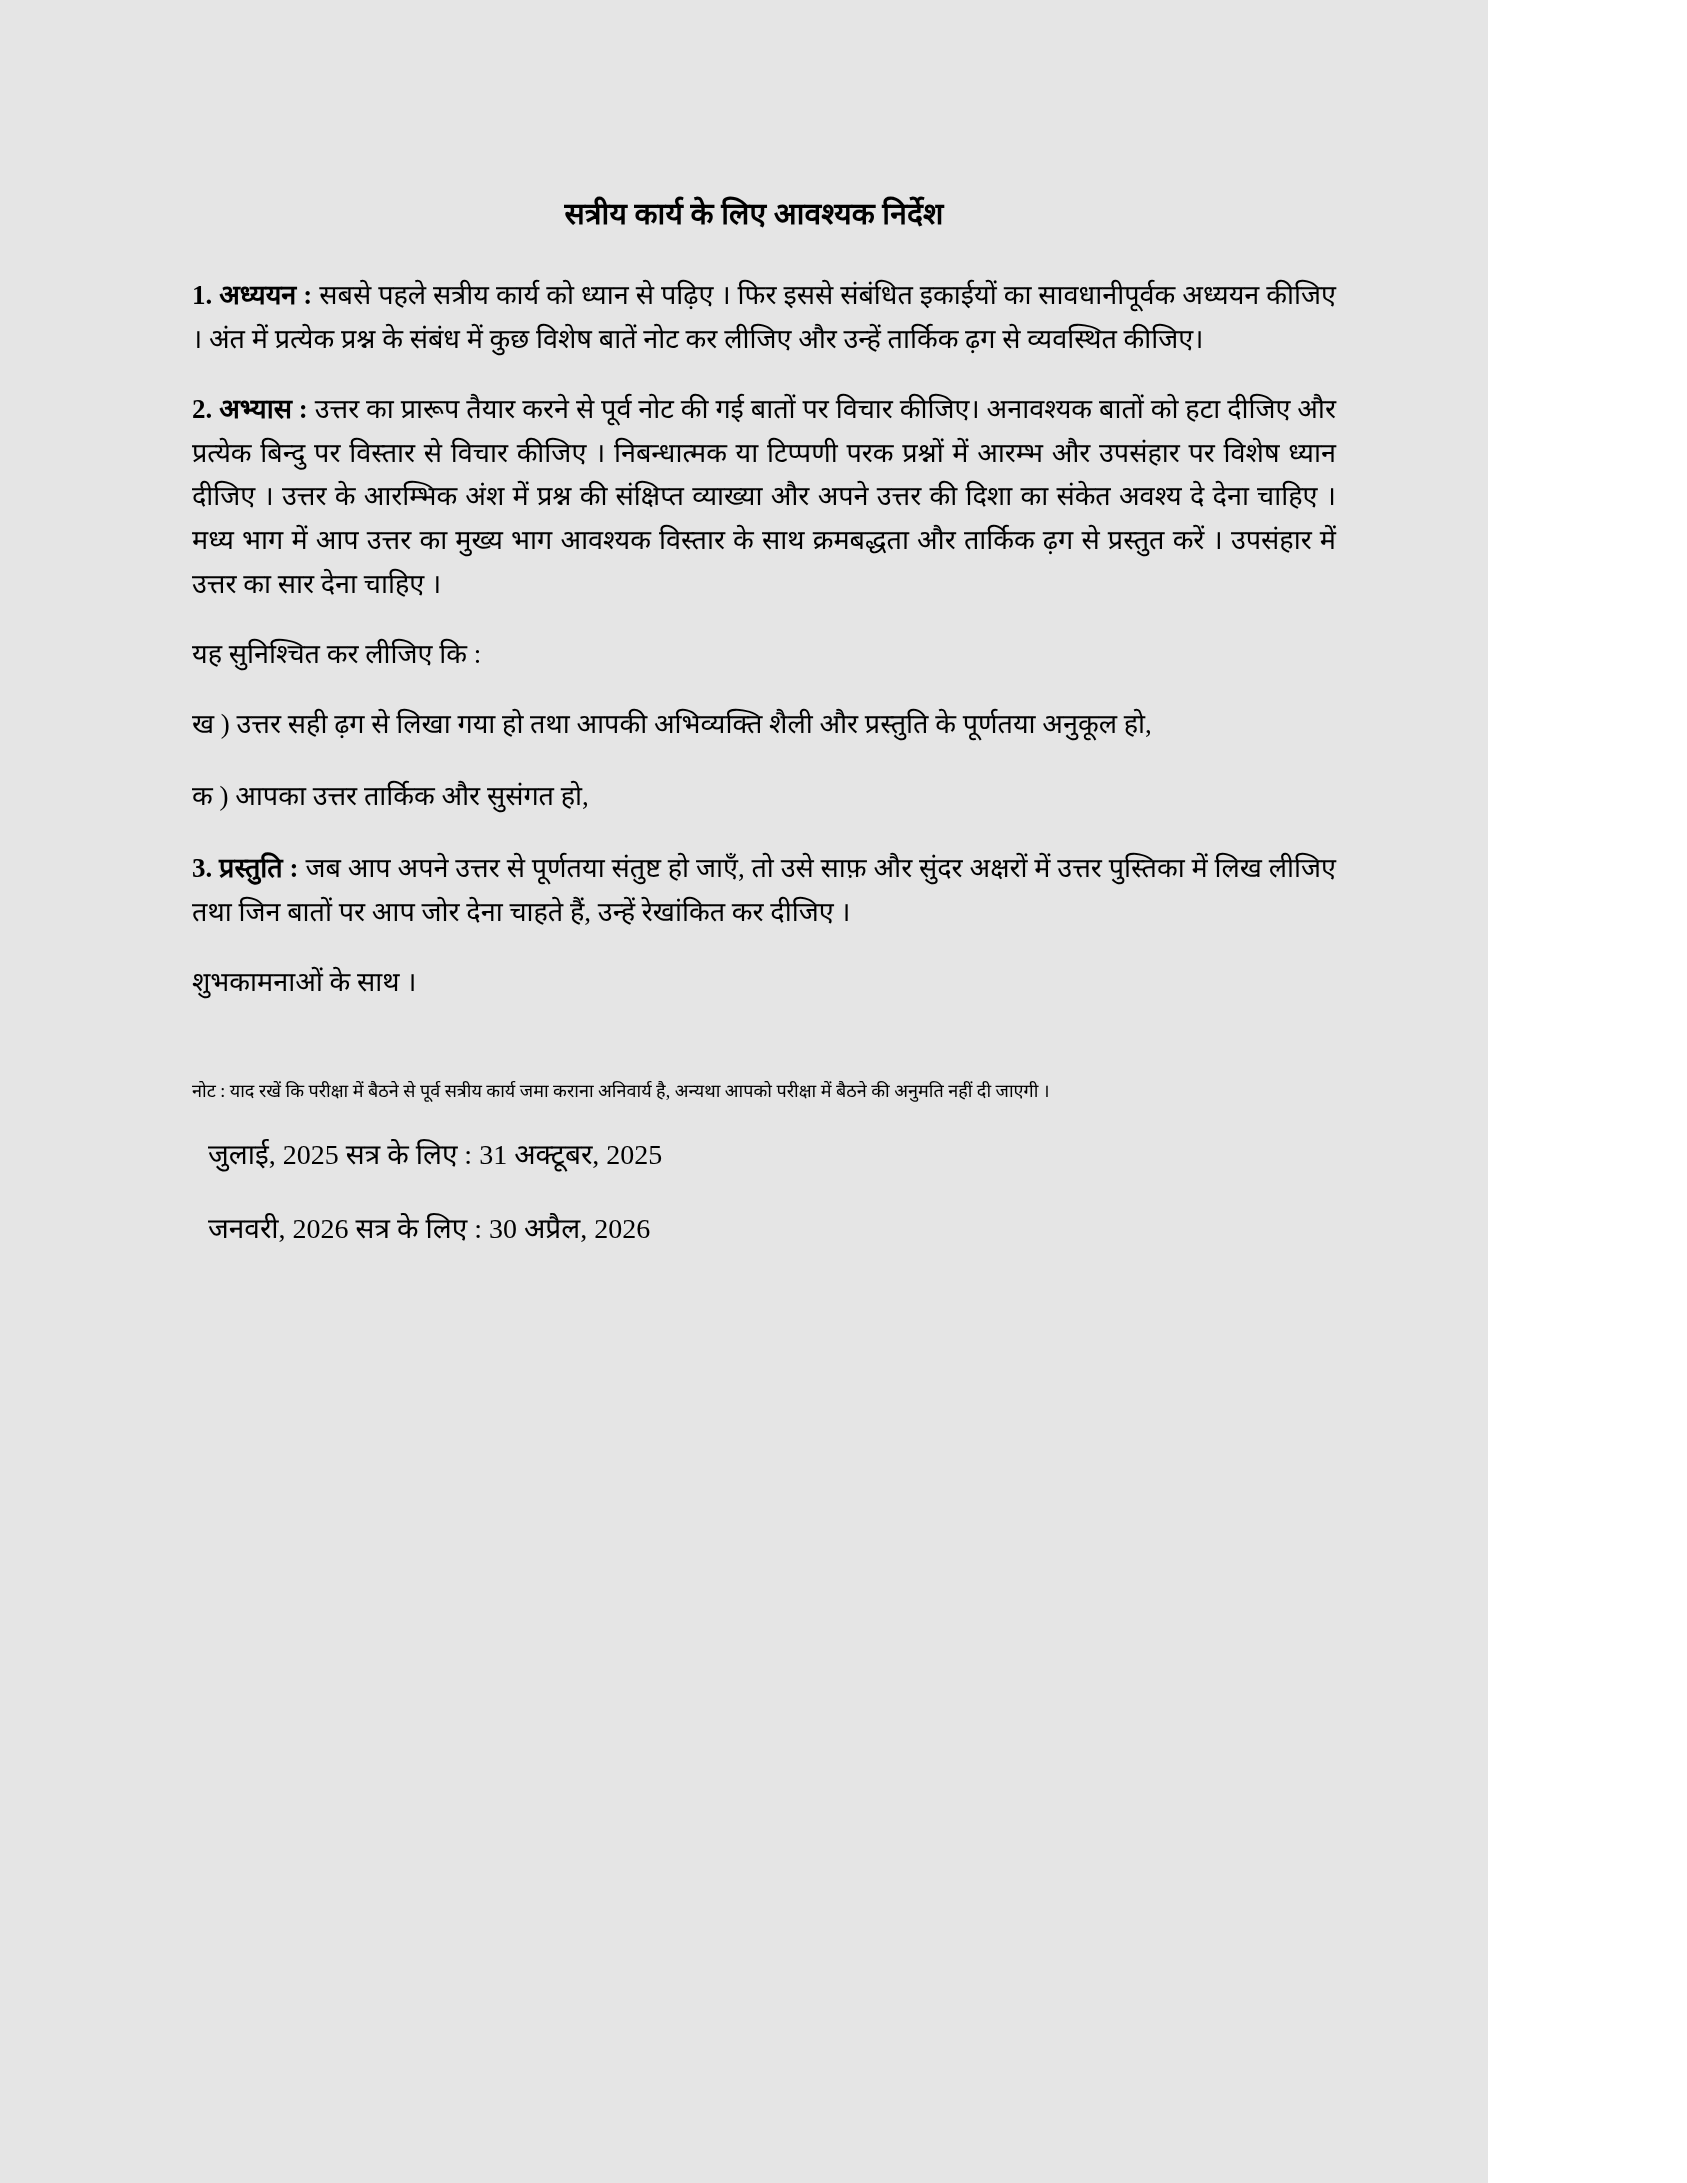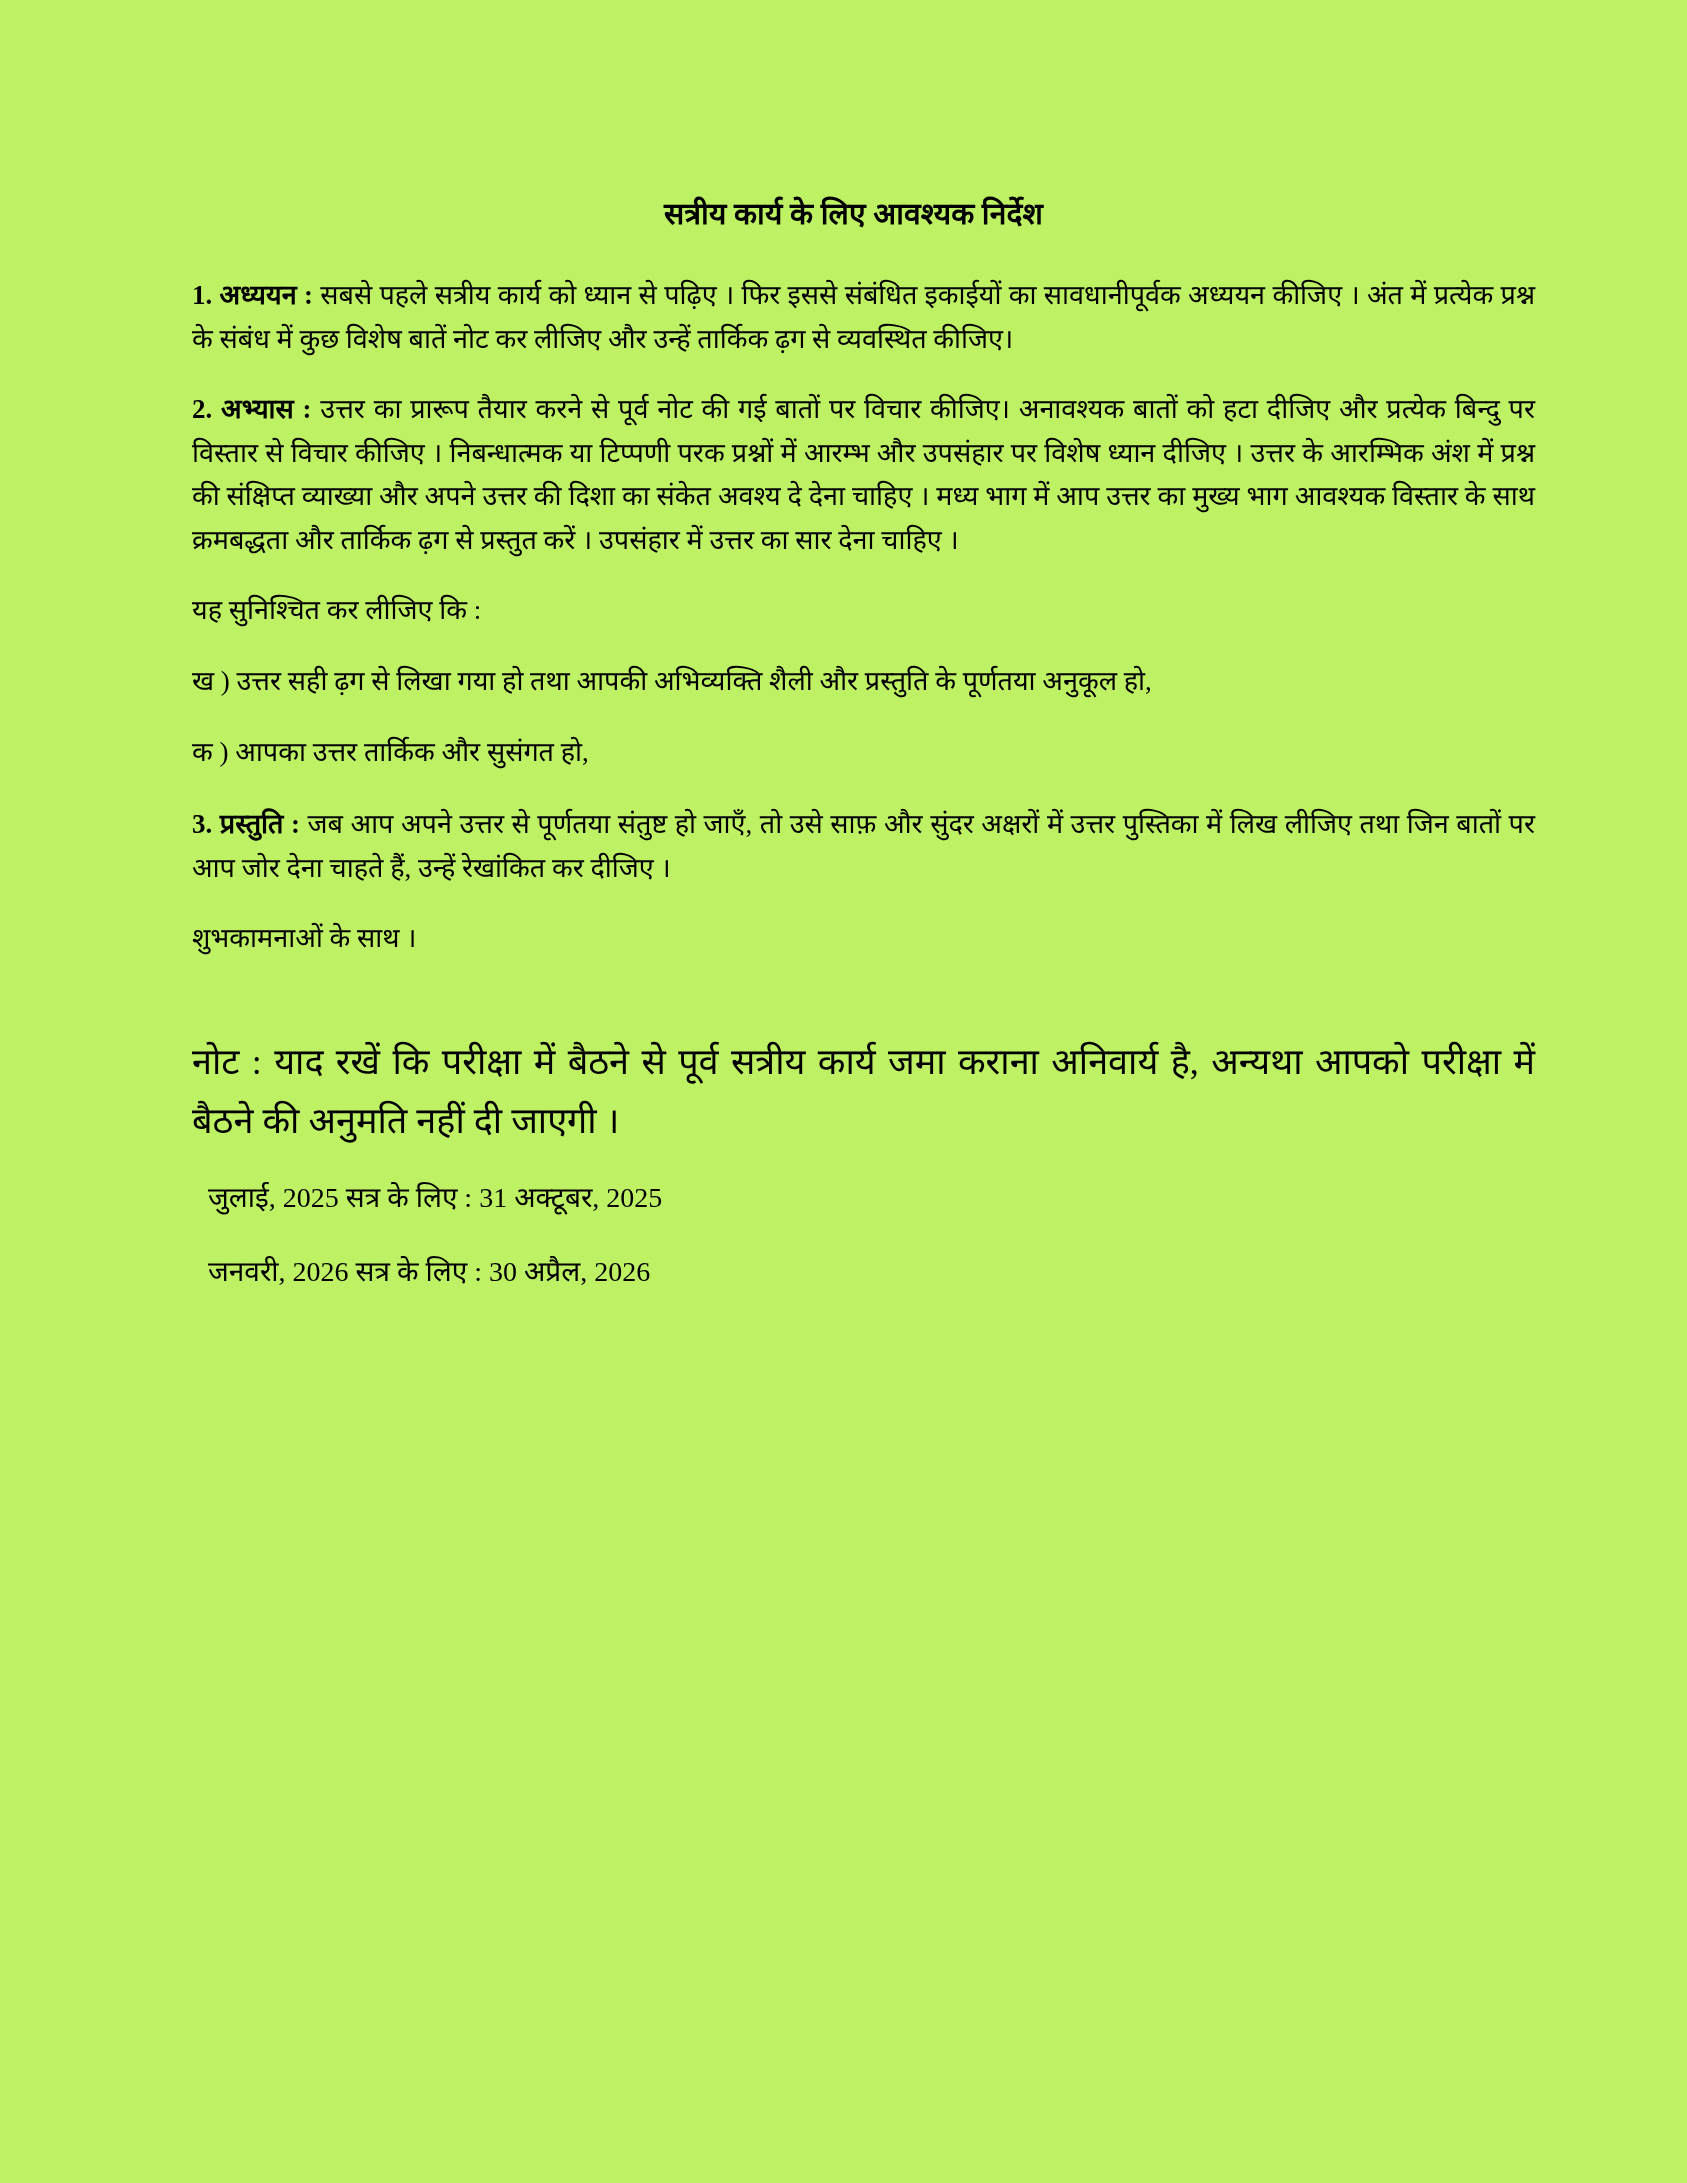--- a/index.html
+++ b/index.html
@@ -1,23 +1,23 @@
 <!DOCTYPE html>
 <html style="font-size:10.6px"><head>
 <meta charset="utf-8">
 <style>
   html, body {
     margin: 0;
     padding: 0;
     background: #ffffff;
   }
   .page {
-    width: 1687px;
+    width: 1488px;
     height: 2183px;
-    background: #bef264;
+    background: #e5e5e5;
     position: relative;
     box-sizing: border-box;
     padding: 192px 152px 0 192px;
     font-family: "Liberation Serif", "DejaVu Serif", serif;
     color: #000000;
   }
   .doc-title {
     text-align: center;
     font-size: 30px;
     font-weight: 600;
@@ -40,21 +40,21 @@
   }
   .sub-item {
     font-size: 27px;
     line-height: 1.62;
     margin: 0 0 28px 0;
   }
   .spacer-lg {
     height: 46px;
   }
   .note {
-    font-size: 36px;
+    font-size: 18px;
     line-height: 1.62;
     margin: 0 0 26.5px 0;
     text-align: justify;
   }
   .dates-heading {
     font-size: 30px;
     line-height: 1.6;
     margin: 86px 0 32px 0;
   }
   .date-line {

